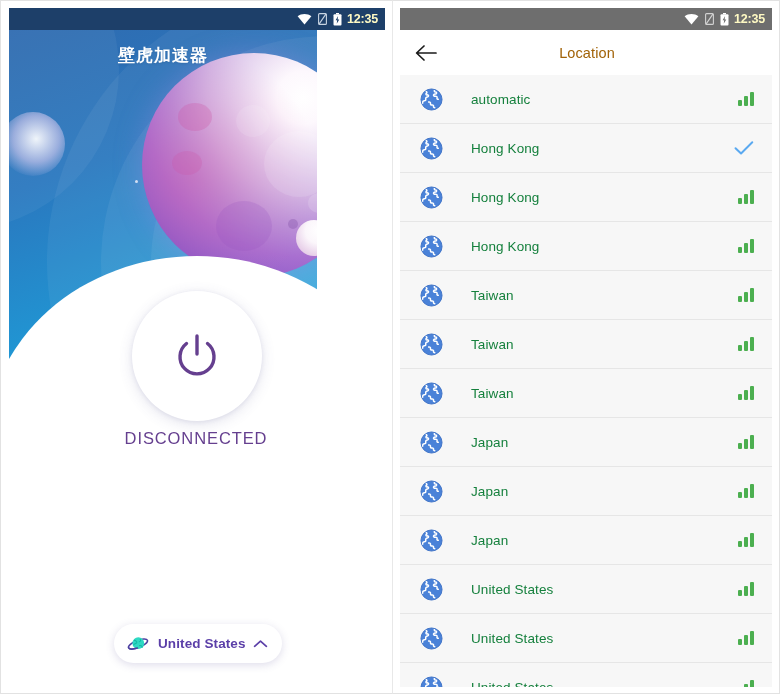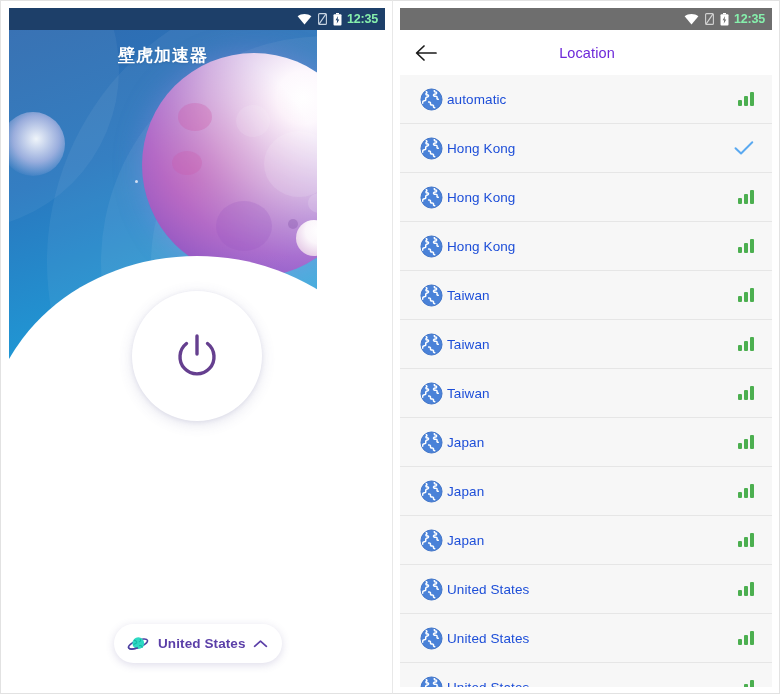--- a/index.html
+++ b/index.html
@@ -46,21 +46,21 @@
     width: 376px; height: 22px;
     background: #1d3f69;
     display: flex;
     align-items: center;
     justify-content: flex-end;
     padding-right: 7px;
     z-index: 40;
   }
   .sb-icons { display: flex; align-items: center; gap: 6px; }
   .sb-time {
-    color: #86efac;
+    color: #fef9c3;
     font-size: 12.5px;
     font-weight: bold;
     letter-spacing: -0.2px;
     margin-left: 5px;
   }
   .ico-wifi { display:block; }
   .ico-sim  { display:block; }
   .ico-batt { display:block; }
 
   
@@ -242,21 +242,21 @@
   .back-btn {
     width: 44px; height: 44px;
     display: flex; align-items: center; justify-content: center;
     margin-left: 4px;
     cursor: pointer;
   }
   .appbar-title {
     flex: 1;
     text-align: center;
     font-size: 14.5px;
-    color: #6d28d9;
+    color: #a16207;
     margin-right: 46px;
     letter-spacing: .1px;
   }
   .list {
     position: absolute;
     left: 7px; top: 74px;
     width: 372px; height: 612px;
     overflow: hidden;
     background: #ffffff;
   }
@@ -266,23 +266,23 @@
     display: flex;
     align-items: center;
     background: #f7f7f7;
     border-bottom: 1px solid #e6e6e6;
     padding: 0 18px 0 20px;
     cursor: pointer;
   }
   .row .globe { flex: 0 0 auto; width: 23px; height: 23px; }
   .row .rname {
     flex: 1;
-    margin-left: 4px;
+    margin-left: 28px;
     font-size: 13.5px;
-    color: #1d4ed8;
+    color: #15803d;
     letter-spacing: .1px;
   }
   .row .rtrail { flex: 0 0 auto; width: 20px; display:flex; align-items:center; justify-content:flex-end;}
   .bars { display: flex; align-items: flex-end; gap: 2px; height: 14px; }
   .bars i { display:block; width: 4px; background: #4caf50; border-radius: 1px; }
   .bars i.b1 { height: 6px; }
   .bars i.b2 { height: 10px; }
   .bars i.b3 { height: 14px; }
 </style>
 </head>
@@ -343,20 +343,21 @@
 
       <div class="power-wrap">
         <div class="power-btn">
           <svg width="54" height="54" viewBox="0 0 54 54">
             <path d="M16.5 14.5 A17 17 0 1 0 37.5 14.5" fill="none" stroke="#653f8f" stroke-width="3.4" stroke-linecap="round"></path>
             <line x1="27" y1="7" x2="27" y2="25" stroke="#653f8f" stroke-width="3.4" stroke-linecap="round"></line>
           </svg>
         </div>
       </div>
 
+      <div class="status-text">DISCONNECTED</div>
 
       <div class="loc-pill">
         <svg width="22" height="20" viewBox="0 0 22 20">
           <g transform="rotate(-22 11 10)">
             <ellipse cx="11" cy="10" rx="10.2" ry="3.6" fill="none" stroke="#4b3fa0" stroke-width="1.5"></ellipse>
           </g>
           <circle cx="11.3" cy="9.2" r="5.9" fill="#2ed9c3"></circle>
           <path d="M7.2 6.4 c2.0 0.2 3.1 1.4 2.4 2.5 c-0.7 1.1 -2.4 0.6 -2.8 1.9 M13.2 5.3 c0.9 1.0 0.2 2.3 -0.9 2.5 M12.6 11.6 c1.6 -0.3 2.8 0.6 2.6 1.8" stroke="#14b9a6" stroke-width="1.1" fill="none" stroke-linecap="round"></path>
           <g transform="rotate(-22 11 10)">
             <path d="M0.85 10 a10.2 3.6 0 0 0 8 3.5" fill="none" stroke="#4b3fa0" stroke-width="1.6" stroke-linecap="round"></path>

